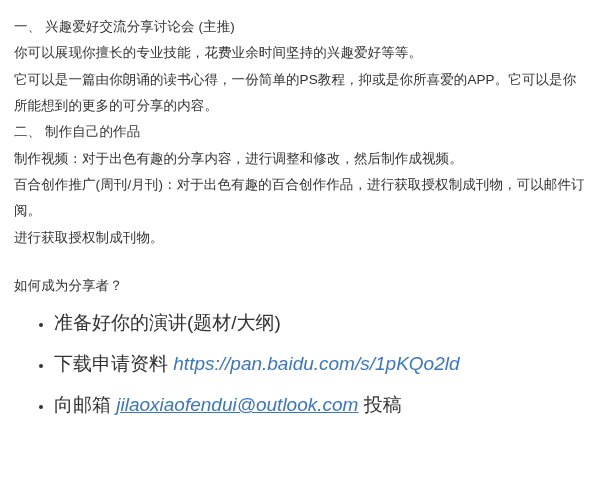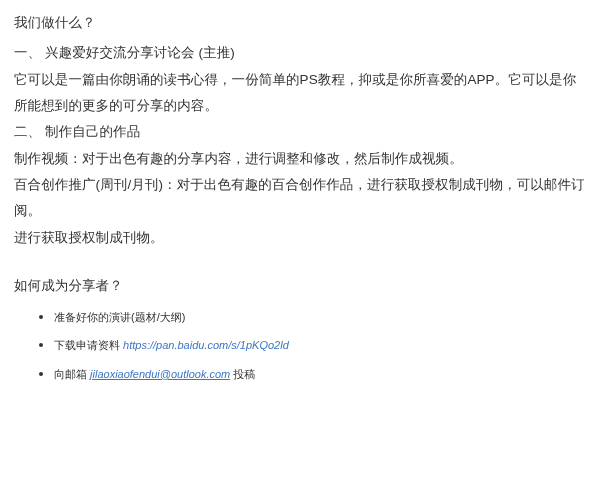--- a/index.html
+++ b/index.html
@@ -35,21 +35,21 @@
   .spacer-sm {
     height: 4px;
   }
   ul.bullets {
     margin: 6px 0 0 0;
     padding-left: 40px;
     list-style: disc;
   }
   ul.bullets li {
     margin: 0 0 6px 0;
-    font-size: 11px;
+    font-size: 19px;
     line-height: 1.85;
     color: #333333;
   }
   ul.bullets li::marker {
     font-size: 13px;
   }
   a.link {
     color: #3a76c4;
     text-decoration: none;
     font-style: italic;
@@ -59,25 +59,25 @@
   }
   .inline {
     display: inline;
   }
 </style>
 </head>
 <body>
 
 <div class="page">
 
-  <p class="para">我们做什么？</p>
 
   <div class="spacer-sm"></div>
 
   <p class="para">一、 兴趣爱好交流分享讨论会 (主推)</p>
+  <p class="para">你可以展现你擅长的专业技能，花费业余时间坚持的兴趣爱好等等。</p>
   <p class="para">它可以是一篇由你朗诵的读书心得，一份简单的PS教程，抑或是你所喜爱的APP。它可以是你所能想到的更多的可分享的内容。</p>
 
   <p class="para">二、 制作自己的作品</p>
   <p class="para">制作视频：对于出色有趣的分享内容，进行调整和修改，然后制作成视频。</p>
   <p class="para">百合创作推广(周刊/月刊)：对于出色有趣的百合创作作品，进行获取授权制成刊物，可以邮件订阅。</p>
 
   <p class="para">进行获取授权制成刊物。</p>
 
   <div class="spacer-lg"></div>
 

